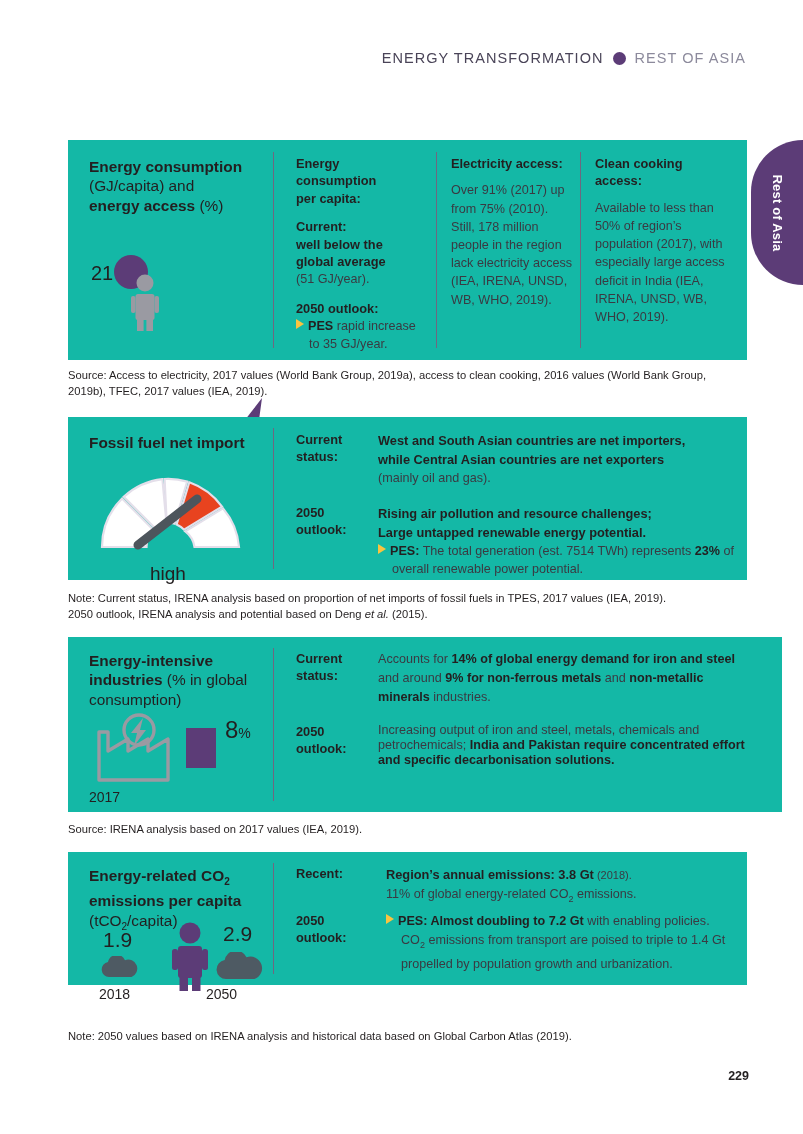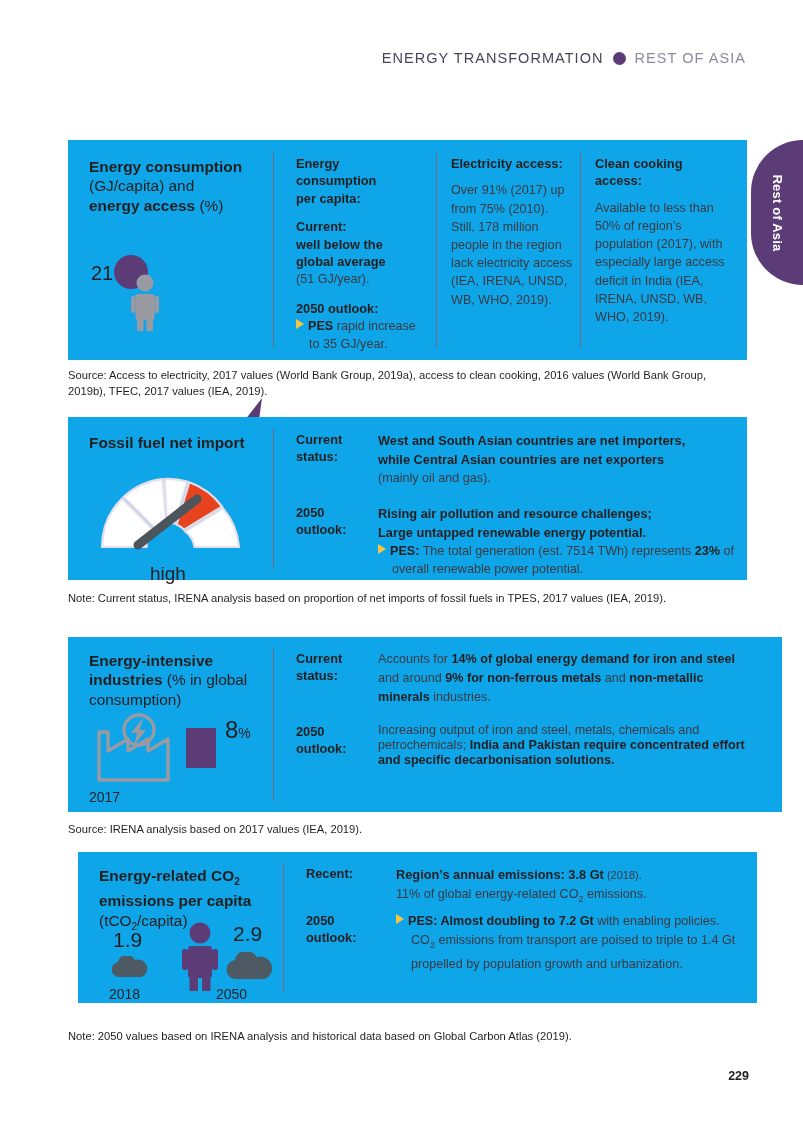--- a/index.html
+++ b/index.html
@@ -11,21 +11,21 @@
   .page{position:absolute;inset:0;}
 
   
   .hdr{position:absolute;right:57px;top:50px;display:flex;align-items:center;gap:9px;
        font-size:14.5px;letter-spacing:1.05px;}
   .hdr-main{color:#4a4458;font-weight:400;}
   .hdr-dot{width:13px;height:13px;border-radius:50%;background:#5c3c77;display:inline-block;}
   .hdr-sub{color:#8c8a9c;font-weight:400;}
 
   
-  .panel{position:absolute;left:68px;width:679px;background:#0ea5e9;}
+  .panel{position:absolute;left:68px;width:679px;background:#14b8a6;}
   .note{position:absolute;left:68px;font-size:11.2px;line-height:15.6px;color:#231f20;}
   .note i{font-style:italic;}
 
   .col-divider{position:absolute;top:0;bottom:0;width:1px;background:#6f6880;}
 
   h3.pt{margin:0;font-size:15.4px;line-height:19.4px;font-weight:700;color:#231f20;}
   .pt .lt{font-weight:400;}
   .body-txt{font-size:12.6px;line-height:18.2px;color:#3a3a42;}
   .body-txt b{color:#231f20;font-weight:700;}
   .lbl{font-size:12.8px;line-height:17.4px;font-weight:700;color:#231f20;}
@@ -168,20 +168,21 @@
     </div>
     <div style="position:absolute;left:310px;top:87px;width:368px;">
       <div class="lbl" style="line-height:19px;">Rising air pollution and resource challenges;</div>
       <div class="lbl" style="line-height:19px;">Large untapped renewable energy potential.</div>
       <div class="body-txt hang"><span class="tri"></span><b>PES:</b><span> The total generation (est. 7514 TWh) represents </span><b>23%</b><span> of overall renewable power potential.</span></div>
     </div>
   </div>
 
   <div class="note" style="top:591px;width:680px;">
     <div>Note: Current status, IRENA analysis based on proportion of net imports of fossil fuels in TPES, 2017 values (IEA, 2019).</div>
+    <div><span>2050 outlook, IRENA analysis and potential based on Deng </span><i>et al.</i><span> (2015).</span></div>
   </div>
 
   <div class="panel" style="top:637px;height:175px;padding-left:35px;">
     <div class="col-divider" style="left:205px;top:11px;bottom:11px;"></div>
 
     <div style="position:absolute;left:21px;top:14px;width:180px;">
       <h3 class="pt">
         <span>Energy-intensive</span><br>
         <span>industries</span><span class="lt"> (% in global</span><br>
         <span class="lt">consumption)</span>
@@ -207,21 +208,21 @@
 
     <div style="position:absolute;left:228px;top:86px;width:75px;">
       <div class="lbl">2050</div>
       <div class="lbl">outlook:</div>
     </div>
     <div class="body-txt" style="position:absolute;left:310px;top:86px;width:368px;line-height:15px;"><span>Increasing output of iron and steel, metals, chemicals and petrochemicals; </span><b>India and Pakistan require concentrated effort and specific decarbonisation solutions.</b></div>
   </div>
 
   <div class="note" style="top:822px;width:600px;">Source: IRENA analysis based on 2017 values (IEA, 2019).</div>
 
-  <div class="panel" style="top:852px;height:151px;margin-left:10px;">
+  <div class="panel" style="top:852px;height:133px;">
     <div class="col-divider" style="left:205px;top:11px;bottom:11px;"></div>
 
     <div style="position:absolute;left:21px;top:14px;width:185px;">
       <h3 class="pt">
         <span>Energy-related CO</span><sub style="font-size:10px;">2</sub><br>
         <span>emissions per capita</span><br>
         <span class="lt">(tCO</span><sub class="lt" style="font-size:10px;">2</sub><span class="lt">/capita)</span>
       </h3>
     </div>
 

